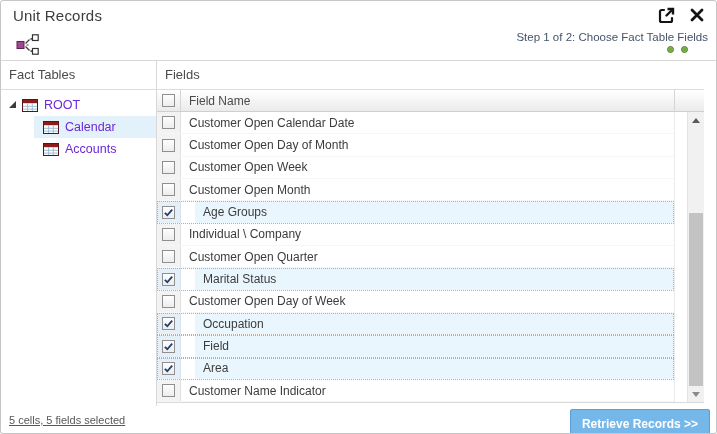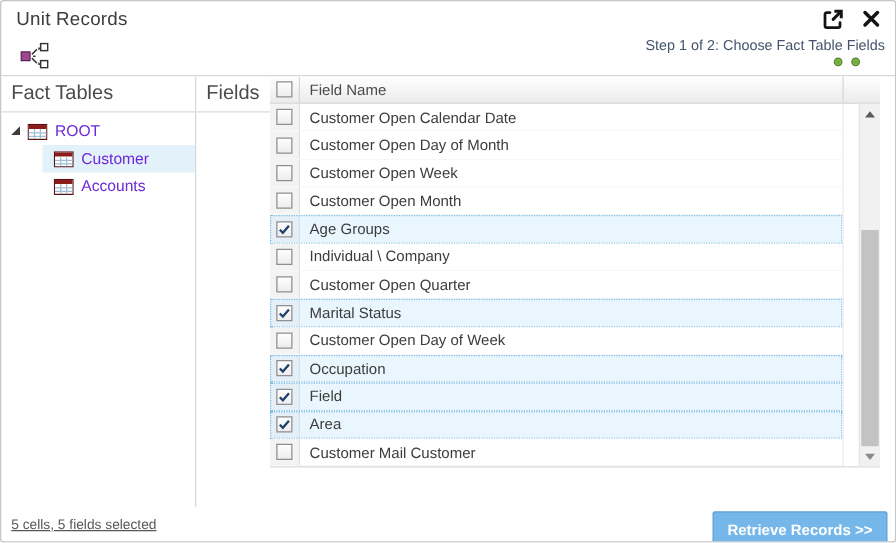--- a/index.html
+++ b/index.html
@@ -19,43 +19,43 @@
   
   .toolbar{ height:31px; flex:0 0 auto; position:relative; }
   .schema-btn{ position:absolute; left:13px; top:3px; width:26px; height:24px; display:flex; align-items:center; justify-content:center; cursor:pointer; }
   .step-block{ position:absolute; right:8px; top:2px; text-align:right; }
   .step-text{ font-size:11.5px; color:#44546a; }
   .dots{ margin-top:3px; margin-right:20px; display:flex; justify-content:flex-end; gap:7px; }
   .dot{ width:7px; height:7px; border-radius:50%; background:#6fae3e; border:1px solid #55842c; box-shadow:inset 0 0 1px #b9dd9a; }
   
   .body{ flex:0 0 346px; display:flex; border-top:1px solid #d8d8d8; overflow:hidden; }
   .left-panel{ width:156px; flex:0 0 156px; border-right:1px solid #d8d8d8; display:flex; flex-direction:column; }
-  .right-panel{ flex:1; display:flex; flex-direction:row; padding-right:12px; overflow:hidden; }
-  .panel-header{ height:29px; line-height:28px; padding:0 8px; font-size:16px; color:#4b4b4b; border-bottom:1px solid #dcdcdc; flex:0 0 auto; }
+  .right-panel{ flex:1; display:flex; flex-direction:column; padding-right:12px; overflow:hidden; }
+  .panel-header{ height:29px; line-height:28px; padding:0 8px; font-size:13px; color:#4b4b4b; border-bottom:1px solid #dcdcdc; flex:0 0 auto; }
   
   .tree{ padding-top:4px; }
   .titem{ height:22px; display:flex; align-items:center; cursor:pointer; font-size:12.5px; color:#6d28d9; }
   .titem .tri{ width:0; height:0; border-bottom:7px solid #3b3b3b; border-left:7px solid transparent; margin:0 6px 2px 8px; }
   .titem .ticon{ display:flex; margin-right:6px; }
   .titem.child{ margin-left:33px; padding-left:9px; }
   .titem.tsel{ background:#e3f1fa; }
   
   .grid{ flex:1; display:flex; flex-direction:column; overflow:hidden; }
   .grid-header{ height:22px; flex:0 0 22px; display:flex; background:linear-gradient(#ffffff,#ebebeb); border-bottom:1px solid #cfcfcf; font-size:12px; color:#4a4a4a; }
   .cbcell{ width:24px; flex:0 0 24px; display:flex; align-items:center; justify-content:center; border-right:1px solid #e0e0e0; background:#f3f3f3; }
   .grid-header .cbcell{ background:transparent; border-right:1px solid #d5d5d5; }
   .hname{ flex:1; display:flex; align-items:center; padding-left:8px; cursor:pointer; }
   .hfill{ width:13px; flex:0 0 13px; border-left:1px solid #d5d5d5; }
   .hscrollgap{ width:17px; flex:0 0 17px; }
   .grid-body{ flex:0 0 291px; display:flex; border-bottom:1px solid #d9d9d9; }
   .rows-col{ flex:1; display:flex; flex-direction:column; overflow:hidden; }
   .filler-col{ width:13px; flex:0 0 13px; border-left:1px solid #ebebeb; }
   .frow{ height:22.35px; flex:0 0 22.35px; display:flex; cursor:pointer; border-bottom:1px solid #f6f6f6; }
   .frow .ncell{ flex:1; display:flex; align-items:center; padding-left:8px; font-size:12px; color:#3c3c3c; background:#fff; }
-  .frow.sel{ outline:1px dotted #7fbde6; outline-offset:-1px; border-bottom-color:transparent; }
+  .frow.sel{ outline:1px dotted #7fbde6; outline-offset:-1px; border-bottom-color:transparent;gap:14px; }
   .frow.sel .ncell{ background:#eaf6fd; }
   .frow.sel .cbcell{ background:#e4eff7; border-right-color:#d3e4ef; }
   .cb{ width:13px; height:13px; border:1px solid #8f8f8f; background:linear-gradient(#fefefe,#ededed); display:flex; align-items:center; justify-content:center; cursor:pointer; }
   .cb svg{ display:block; }
   
   .vscroll{ width:17px; flex:0 0 17px; background:#f1f1f1; border-left:1px solid #e3e3e3; display:flex; flex-direction:column; align-items:center; }
   .sbtn{ height:16px; flex:0 0 16px; width:100%; display:flex; align-items:center; justify-content:center; cursor:pointer; }
   .arr-up{ width:0; height:0; border-left:4px solid transparent; border-right:4px solid transparent; border-bottom:5px solid #5a5a5a; }
   .arr-down{ width:0; height:0; border-left:4px solid transparent; border-right:4px solid transparent; border-top:5px solid #8a8a8a; }
   .strack{ flex:1; width:100%; position:relative; }
@@ -124,21 +124,21 @@
             <span class="tlabel">ROOT</span>
           </div>
           <div class="titem child tsel">
             <span class="ticon">
               <svg width="16" height="13" viewBox="0 0 16 13">
                 <rect x="0.5" y="0.5" width="15" height="12" fill="#ffffff" stroke="#591417"></rect>
                 <rect x="1" y="1" width="14" height="3.2" fill="#8c1c1c"></rect>
                 <path d="M1 7.3 H15 M1 10.1 H15 M5.6 4.2 V12 M10.3 4.2 V12" stroke="#9fbdd3" stroke-width="1" fill="none"></path>
               </svg>
             </span>
-            <span class="tlabel">Customer</span>
+            <span class="tlabel">Calendar</span>
           </div>
           <div class="titem child">
             <span class="ticon">
               <svg width="16" height="13" viewBox="0 0 16 13">
                 <rect x="0.5" y="0.5" width="15" height="12" fill="#ffffff" stroke="#591417"></rect>
                 <rect x="1" y="1" width="14" height="3.2" fill="#8c1c1c"></rect>
                 <path d="M1 7.3 H15 M1 10.1 H15 M5.6 4.2 V12 M10.3 4.2 V12" stroke="#9fbdd3" stroke-width="1" fill="none"></path>
               </svg>
             </span>
             <span class="tlabel">Accounts</span>
@@ -248,21 +248,21 @@
                       <path d="M2 6.3 L4.7 9 L10 2.8" fill="none" stroke="#20416e" stroke-width="2"></path>
                     </svg>
                   </span>
                 </div>
                 <div class="ncell">Area</div>
               </div>
               <div class="frow">
                 <div class="cbcell">
                   <span class="cb"></span>
                 </div>
-                <div class="ncell">Customer Mail Customer</div>
+                <div class="ncell">Customer Name Indicator</div>
               </div>
             </div>
           <div class="filler-col"></div>
           <div class="vscroll">
             <div class="sbtn">
                 <span class="arr-up"></span>
               </div>
             <div class="strack">
               <div class="sthumb"></div>
             </div>

